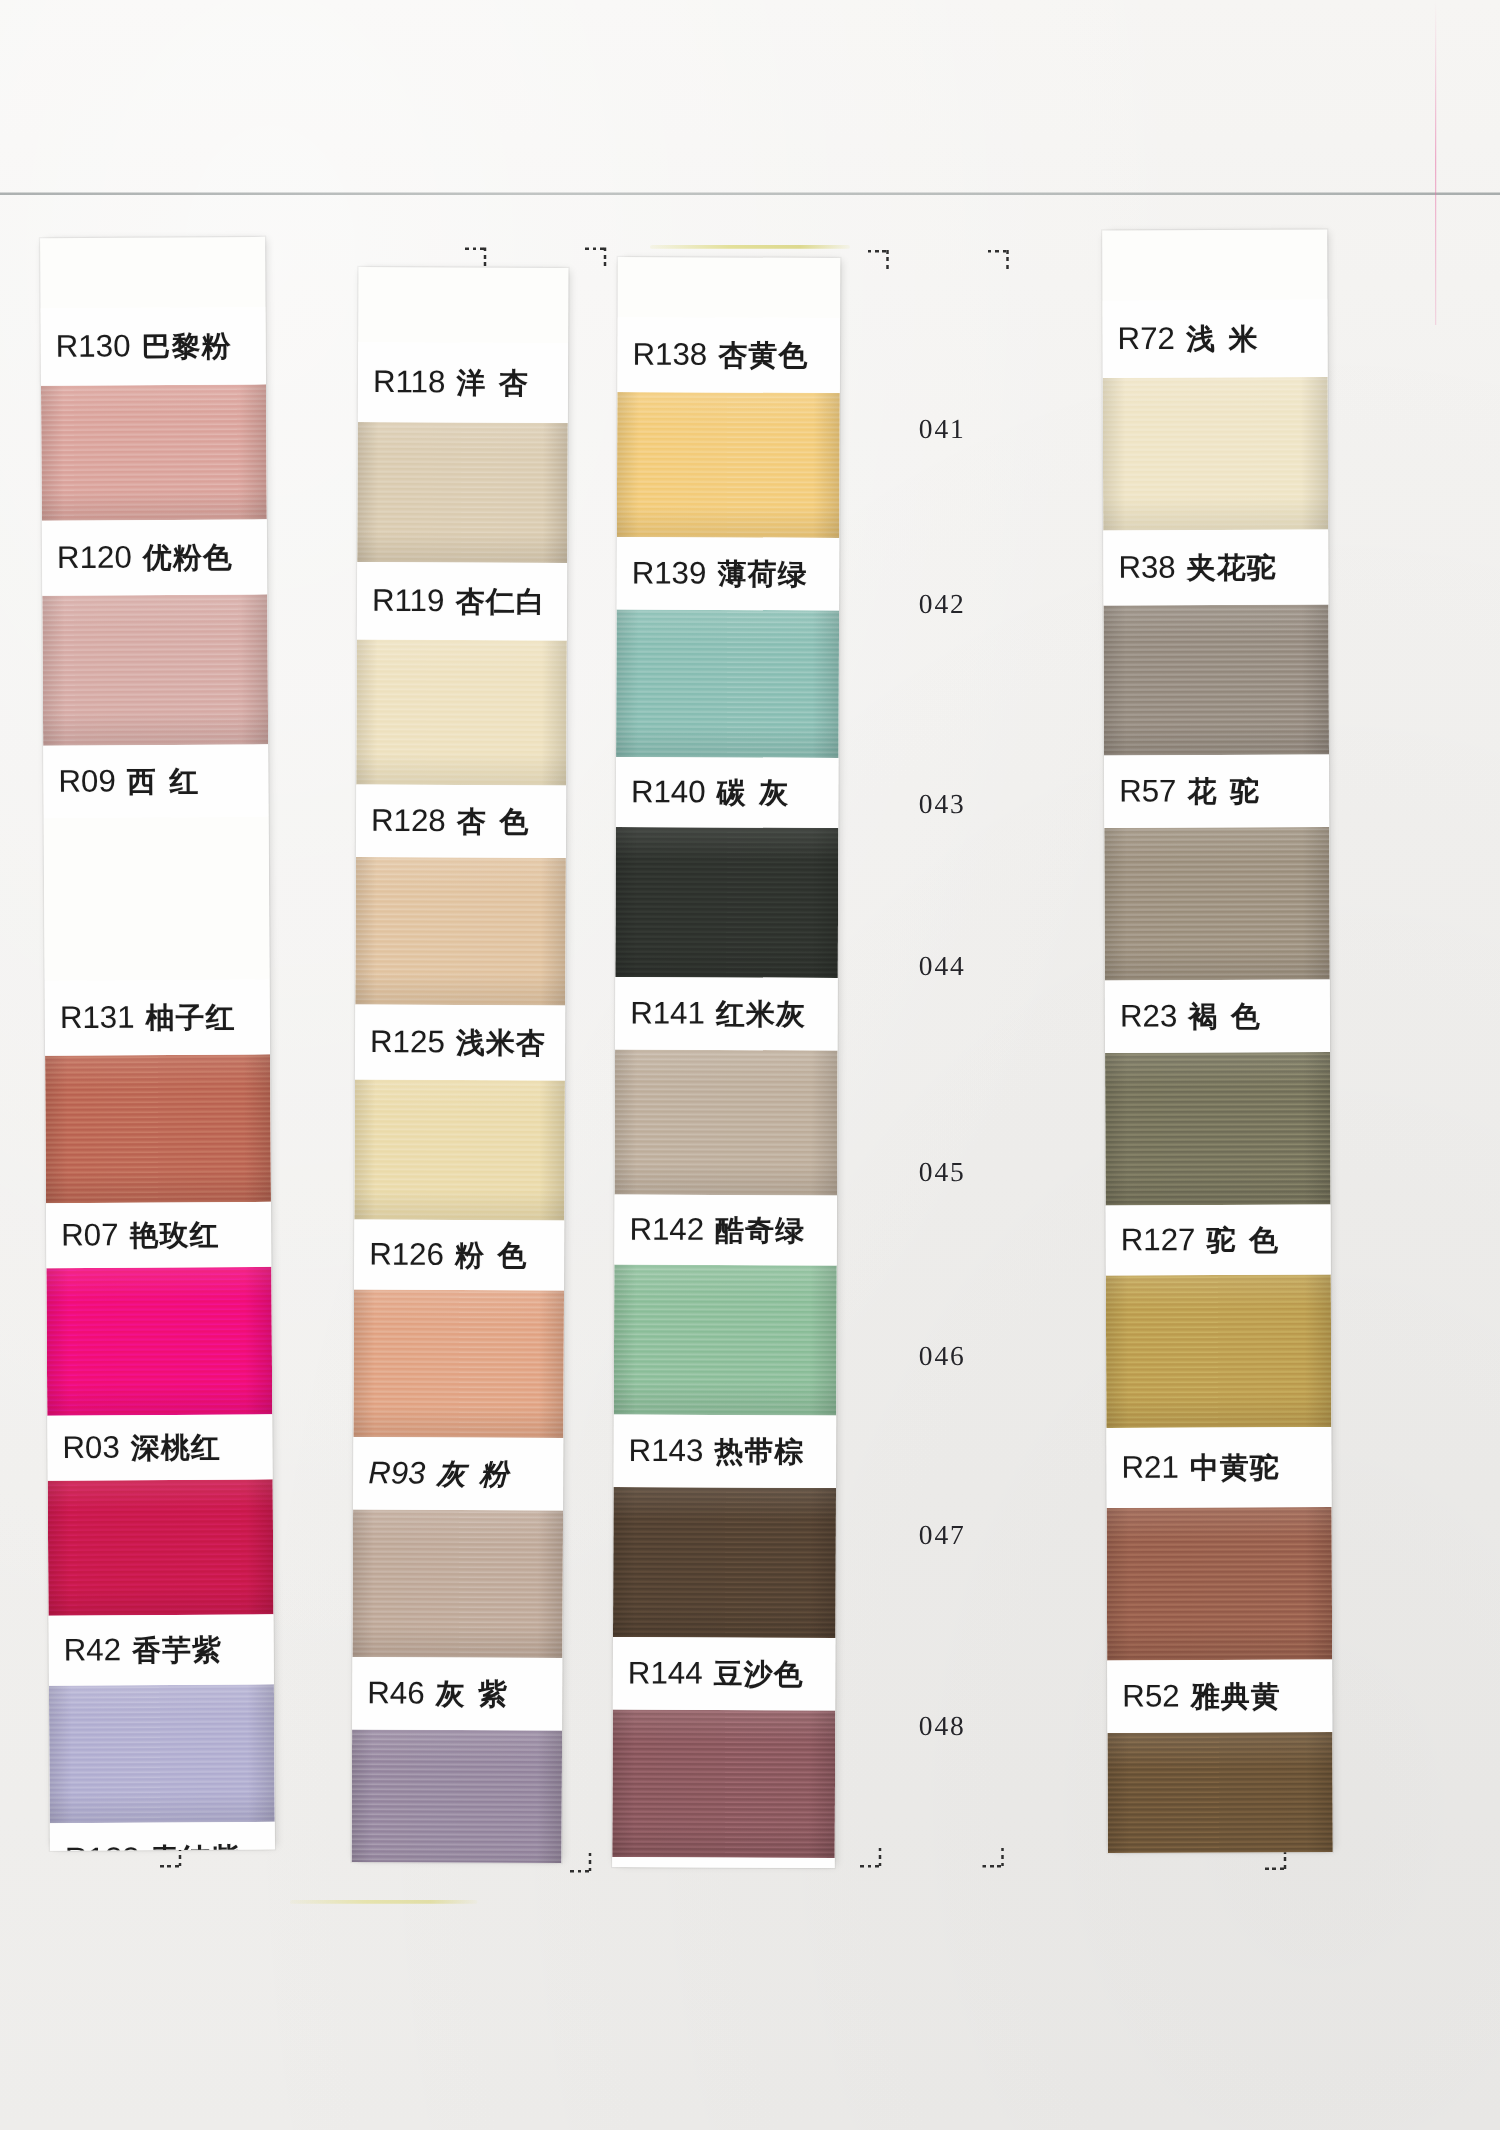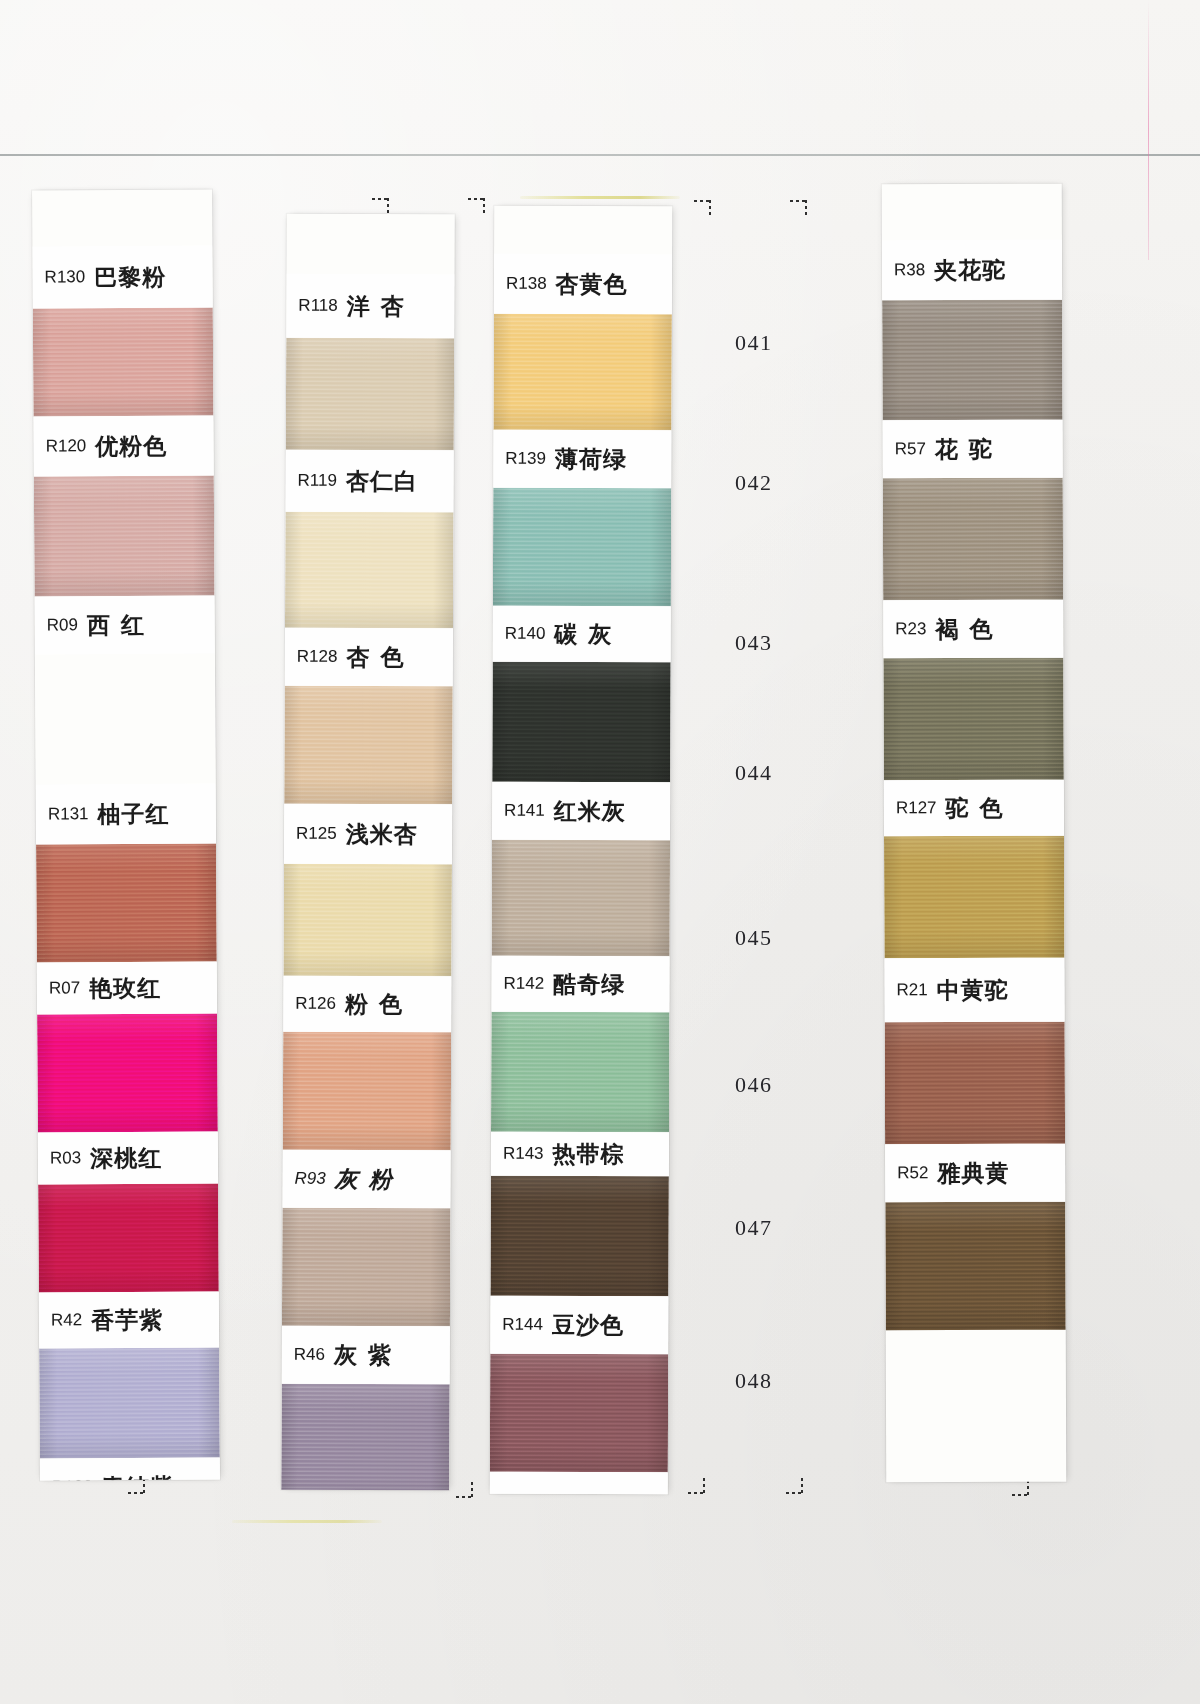--- a/index.html
+++ b/index.html
@@ -62,21 +62,21 @@
     background:#fefefe;
     color:#1c1c1c;
     font-size:21px;
     letter-spacing:.3px;
     white-space:nowrap;
     padding-left:12px;
     box-sizing:border-box;
     z-index:3;
     text-shadow:0 0 1px rgba(0,0,0,.12);
   }
-  .label .code{font-size:17px;font-weight:400;letter-spacing:0px;}
+  .label .code{font-size:25px;font-weight:400;letter-spacing:0px;}
   .label .cname{
     font-family:"DejaVu Sans","Liberation Sans",sans-serif;
     font-size:23px;margin-left:9px;font-weight:600;letter-spacing:1px;
   }
   .label .cname.wide{letter-spacing:11px;}
   .swatch{
     position:relative;width:100%;
     background-repeat:repeat;
     z-index:2;
   }
@@ -298,39 +298,46 @@
       <div class="swatch" style="height: 116px; background: rgb(194, 179, 162);"></div>
     </div>
     <div class="entry">
       <div class="label" style="height: 56px;">
         <span class="code">R142</span>
         <span class="cname">酷奇绿</span>
       </div>
       <div class="swatch" style="height: 120px; background: rgb(147, 194, 160);"></div>
     </div>
     <div class="entry">
-      <div class="label" style="height: 44px;">
+      <div class="label" style="height: 58px;">
         <span class="code">R143</span>
         <span class="cname">热带棕</span>
       </div>
       <div class="swatch" style="height: 120px; background: rgb(86, 68, 52);"></div>
     </div>
     <div class="entry">
       <div class="label" style="height: 58px;">
         <span class="code">R144</span>
         <span class="cname">豆沙色</span>
       </div>
       <div class="swatch" style="height: 118px; background: rgb(142, 91, 97);"></div>
     </div>
     <div class="entry">
       <div class="label" style="height: 58px;"></div>
     </div>
   </div>
 <div class="card" id="col3" style="left:884px;top:184px;width:180px;height:1298px;transform:rotate(-0.2deg);">
     <div style="height: 56px;"></div>
+    <div class="entry">
+      <div class="label" style="height: 62px;">
+        <span class="code">R72</span>
+        <span class="cname wide">浅米</span>
+      </div>
+      <div class="swatch" style="height: 122px; background: rgb(240, 230, 201);"></div>
+    </div>
     <div class="entry">
       <div class="label" style="height: 60px;">
         <span class="code">R38</span>
         <span class="cname">夹花驼</span>
       </div>
       <div class="swatch" style="height: 120px; background: rgb(155, 145, 134);"></div>
     </div>
     <div class="entry">
       <div class="label" style="height: 58px;">
         <span class="code">R57</span>

